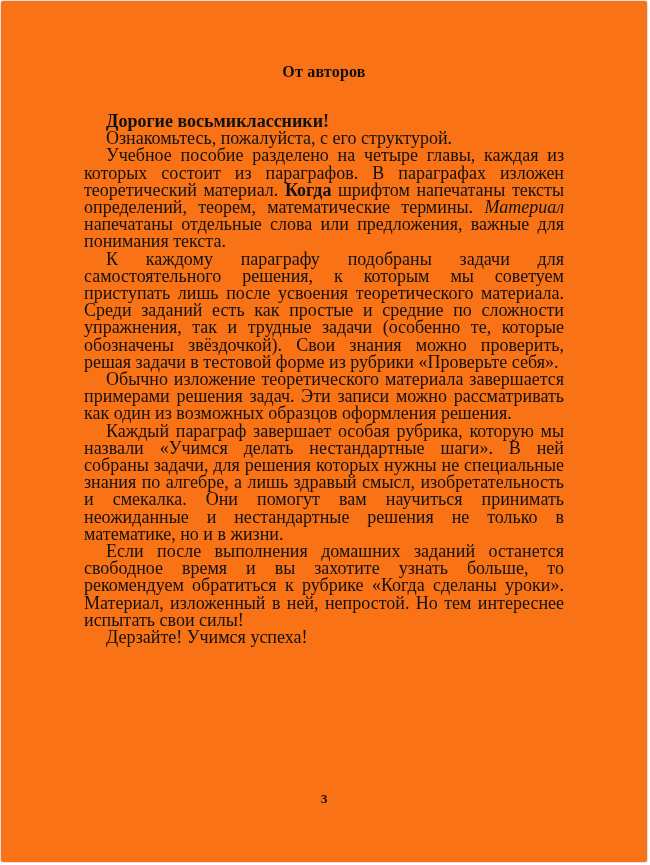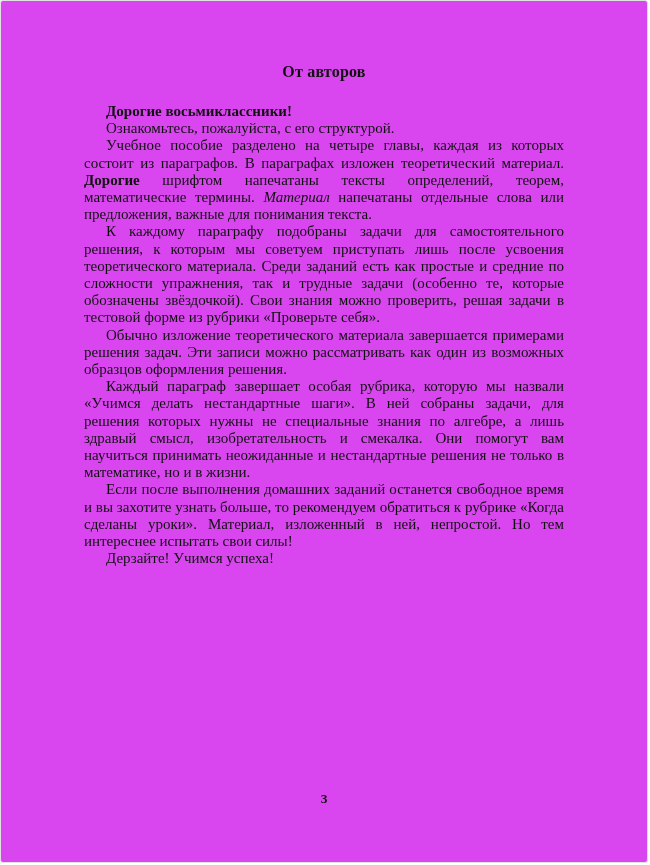--- a/index.html
+++ b/index.html
@@ -6,36 +6,36 @@
       margin: 0;
       padding: 0;
       background: #ffffff;
     }
     .sheet {
       position: relative;
       width: 648px;
       height: 863px;
       border: 1px solid #e2e2e2;
       border-radius: 3px;
-      background: #d946ef;
+      background: #f97316;
       box-sizing: border-box;
       font-family: "Liberation Serif", "DejaVu Serif", serif;
       color: #111111;
       overflow: hidden;
     }
     .title {
       margin: 62px 0 0 0;
       text-align: center;
       font-size: 16px;
       font-weight: bold;
       letter-spacing: 0.2px;
     }
     .content {
-      margin: 22px 83px 0 83px;
-      font-size: 15px;
+      margin: 32px 83px 0 83px;
+      font-size: 18px;
       line-height: 17.2px;
       text-align: justify;
     }
     .content p {
       margin: 0;
       padding: 0;
       text-indent: 22px;
     }
     .salutation {
       font-weight: bold;
@@ -57,21 +57,21 @@
 
   <h1 class="title">От авторов</h1>
 
   <div class="content">
 
     <p class="salutation">Дорогие восьмиклассники!</p>
 
 
     <p>Ознакомьтесь, пожалуйста, с его структурой.</p>
 
-    <p><span>Учебное пособие разделено на четыре главы, каждая из которых состоит из параграфов. В параграфах изложен теоретический материал. </span><b>Дорогие</b><span> шрифтом напечатаны тексты определений, теорем, математические термины. </span><i>Материал</i><span> напечатаны отдельные слова или предложения, важные для понимания текста.</span></p>
+    <p><span>Учебное пособие разделено на четыре главы, каждая из которых состоит из параграфов. В параграфах изложен теоретический материал. </span><b>Когда</b><span> шрифтом напечатаны тексты определений, теорем, математические термины. </span><i>Материал</i><span> напечатаны отдельные слова или предложения, важные для понимания текста.</span></p>
 
     <p>К каждому параграфу подобраны задачи для самостоятельного решения, к которым мы советуем приступать лишь после усвоения теоретического материала. Среди заданий есть как простые и средние по сложности упражнения, так и трудные задачи (особенно те, которые обозначены звёздочкой). Свои знания можно проверить, решая задачи в тестовой форме из рубрики «Проверьте себя».</p>
 
     <p>Обычно изложение теоретического материала завершается примерами решения задач. Эти записи можно рассматривать как один из возможных образцов оформления решения.</p>
 
     <p>Каждый параграф завершает особая рубрика, которую мы назвали «Учимся делать нестандартные шаги». В ней собраны задачи, для решения которых нужны не специальные знания по алгебре, а лишь здравый смысл, изобретательность и смекалка. Они помогут вам научиться принимать неожиданные и нестандартные решения не только в математике, но и в жизни.</p>
 
     <p>Если после выполнения домашних заданий останется свободное время и вы захотите узнать больше, то рекомендуем обратиться к рубрике «Когда сделаны уроки». Материал, изложенный в ней, непростой. Но тем интереснее испытать свои силы!</p>
 
     <p>Дерзайте! Учимся успеха!</p>

